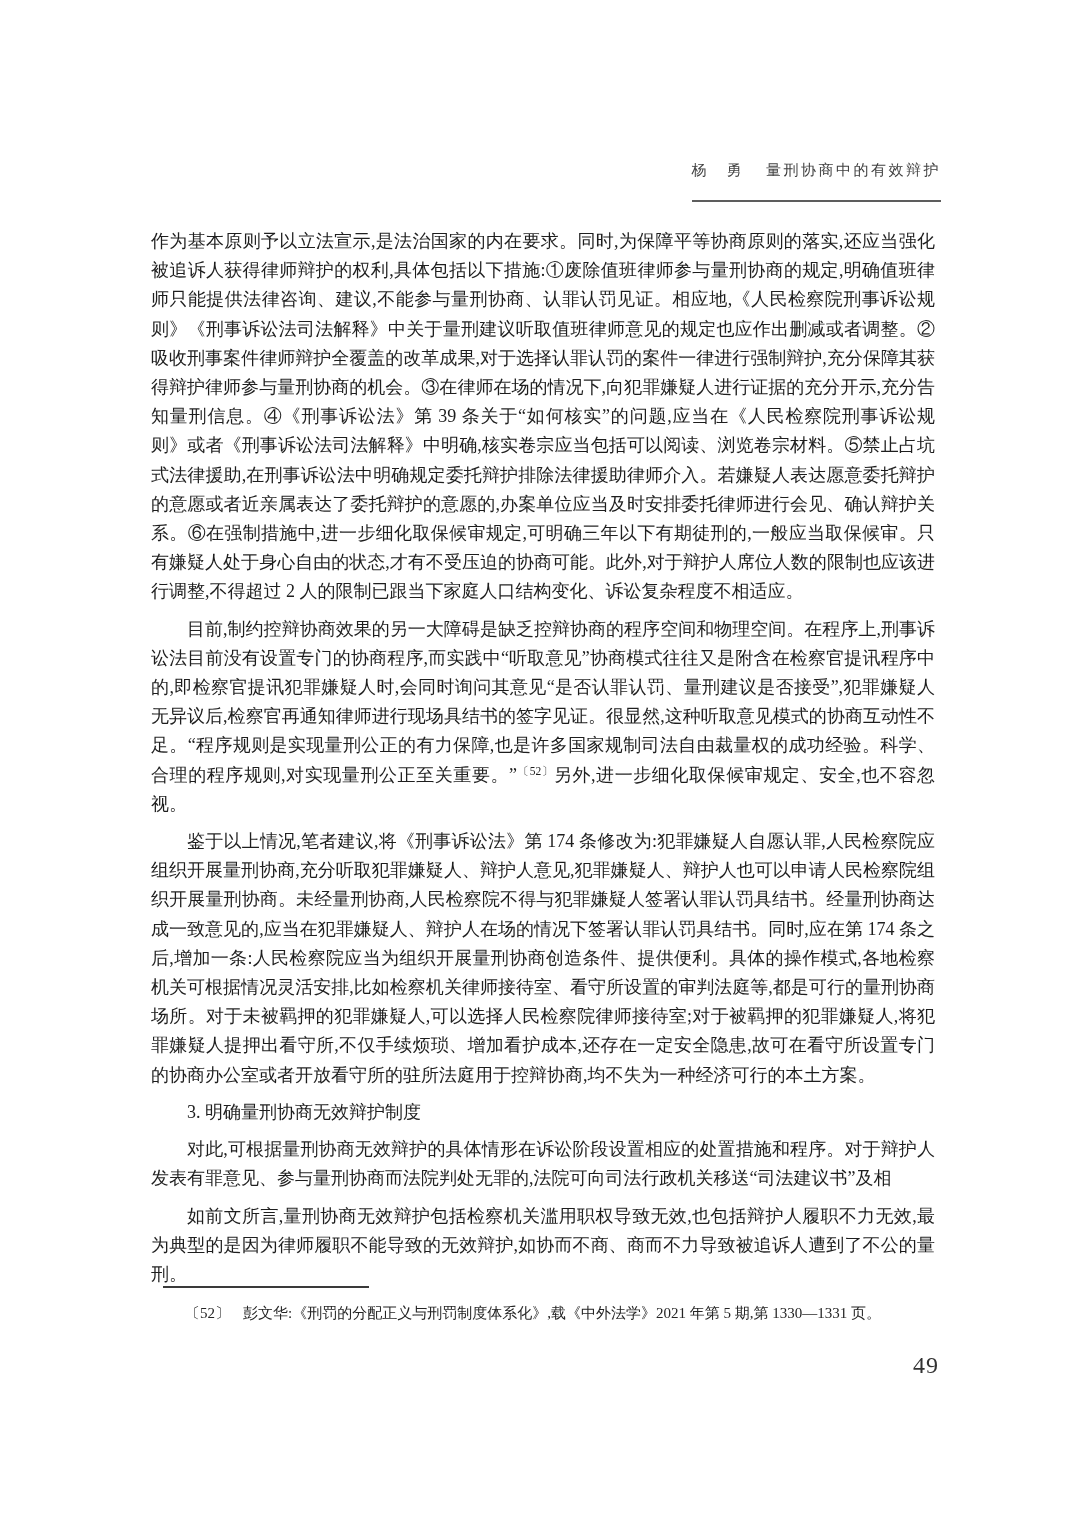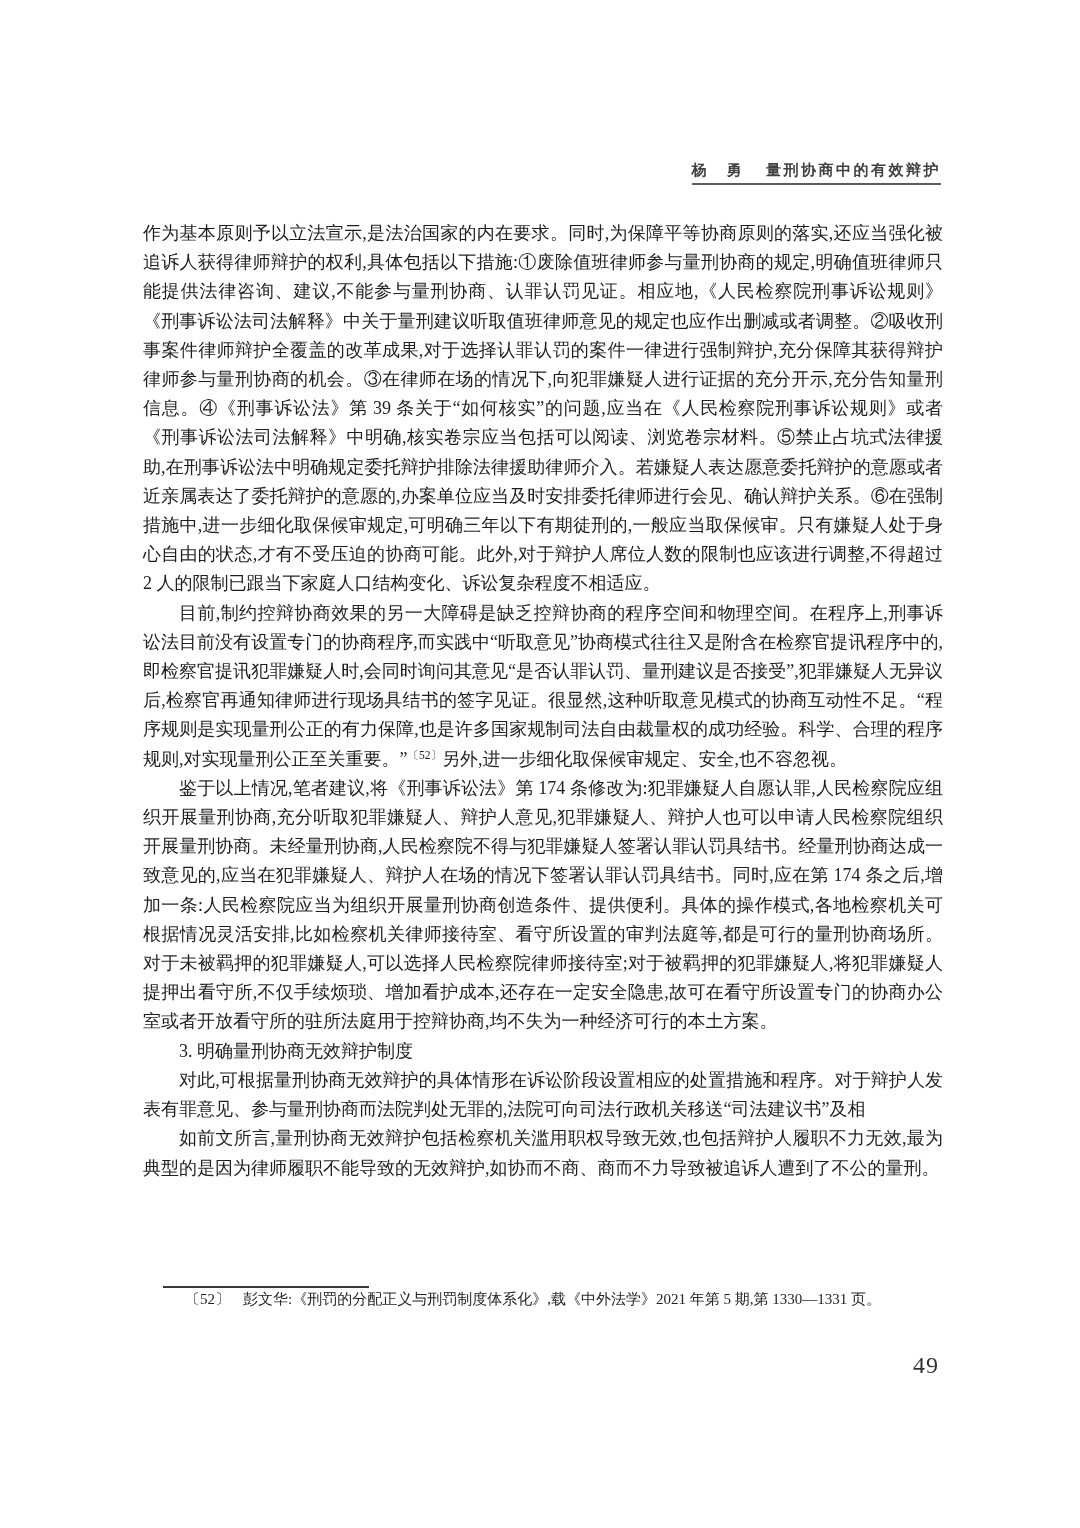--- a/index.html
+++ b/index.html
@@ -18,38 +18,37 @@
     background: #ffffff;
   }
   
   .running-header {
     position: absolute;
     top: 161px;
     right: 139px;
     font-size: 15px;
     letter-spacing: 2.5px;
     color: #414141;
-    padding-bottom: 3px;
+    padding-bottom: 20px;
     border-bottom: 2px solid #5d5d5d;
     white-space: nowrap;
-    font-weight: bold;
   }
   .running-header .author { margin-right: 22px; }
   
   .main-text {
     position: absolute;
     top: 219px;
     left: 143px;
     width: 800px;
     font-size: 18px;
     line-height: 29.2px;
     text-align: justify;
     color: #1e1e1e;
   }
-  .main-text p { margin: 0; text-indent: 2em; }
+  .main-text p { margin: 8px; text-indent: 2em; }
   .main-text p.no-indent { text-indent: 0; }
   .fn-ref {
     font-size: 11.5px;
     vertical-align: 6px;
     line-height: 0;
     letter-spacing: 0;
   }
   
   .footnote-area {
     position: absolute;
@@ -57,20 +56,21 @@
     left: 143px;
     width: 800px;
   }
   .footnote-rule {
     margin-left: 20px;
     width: 206px;
     height: 0;
     border-top: 2px solid #3a3a3a;
   }
   .footnote-line {
+    margin-top: 14px;
     padding-left: 42px;
     font-size: 15px;
     line-height: 22px;
     color: #242424;
     text-align: left;
   }
   .footnote-line .marker { margin-right: 13px; }
   
   .page-number {
     position: absolute;

